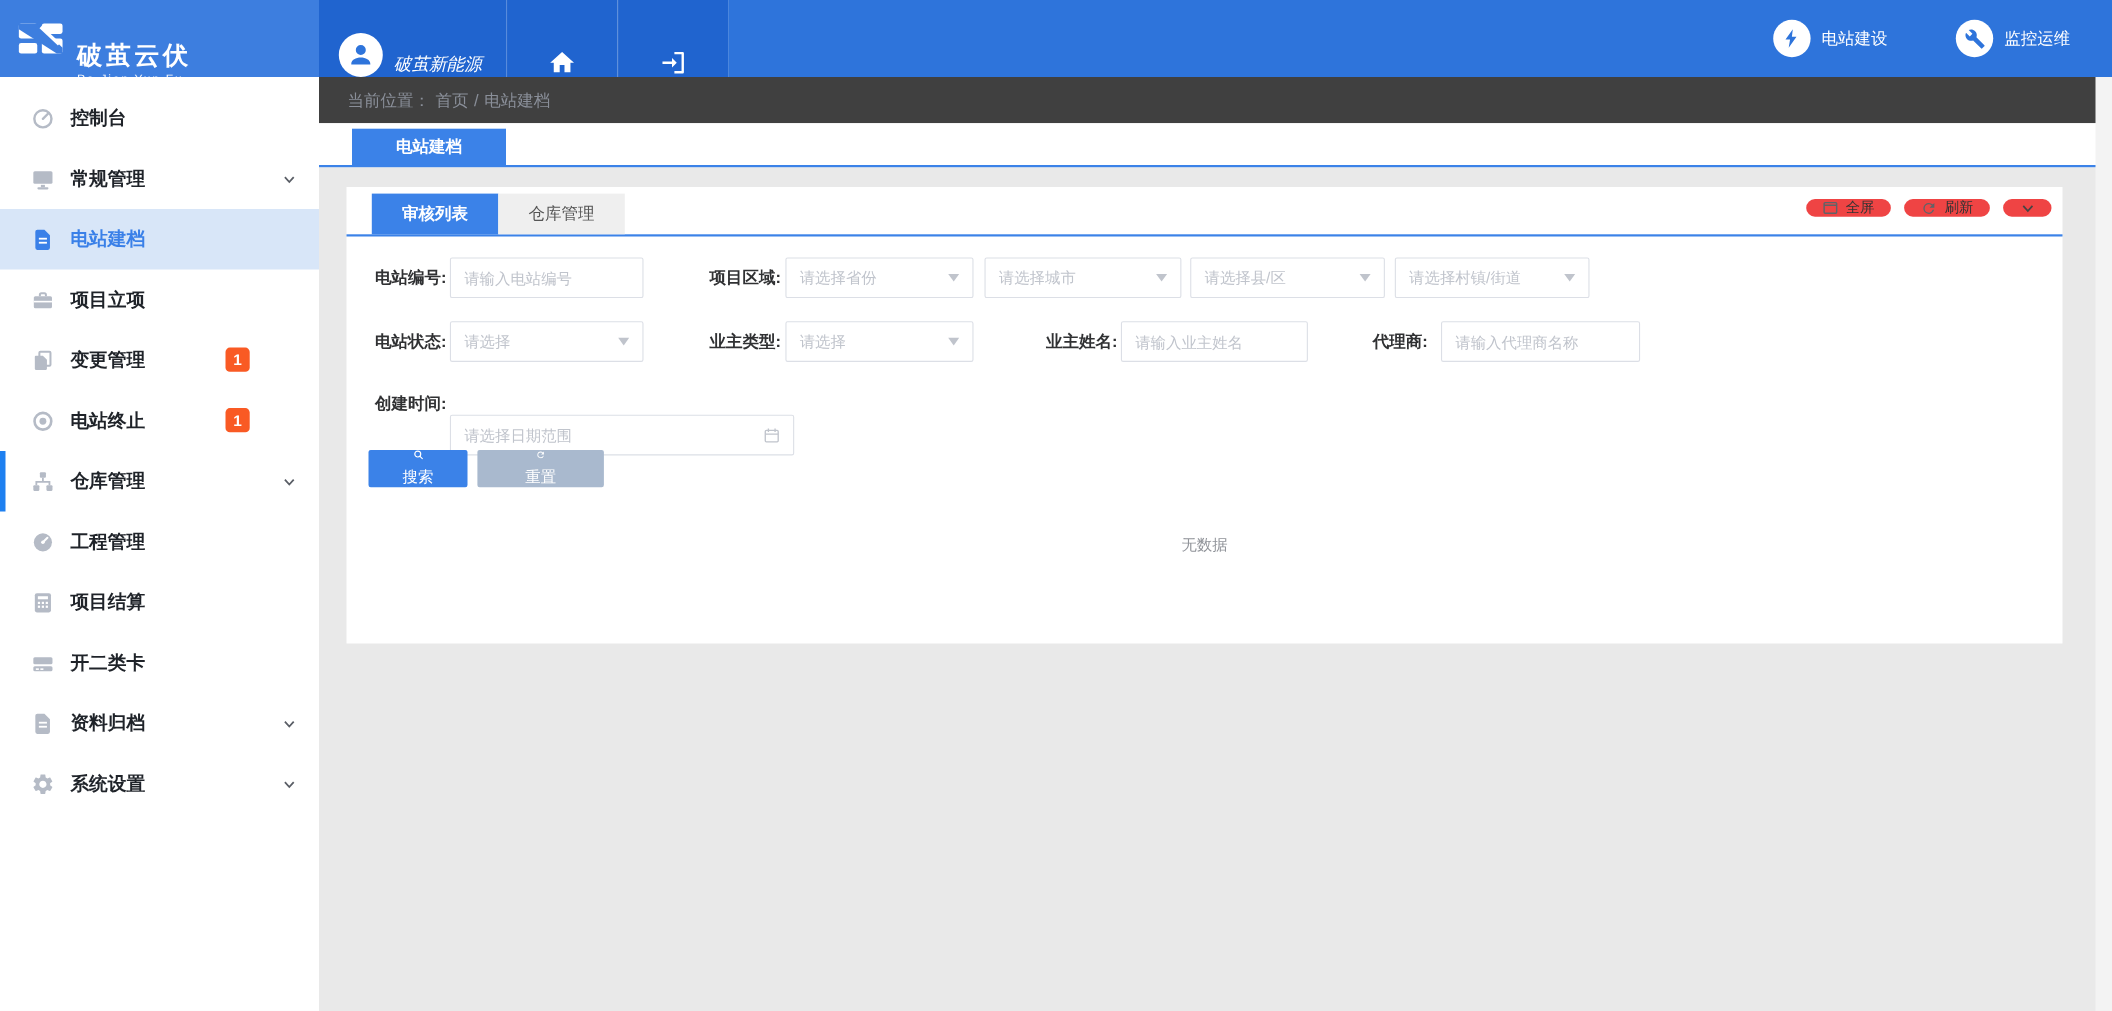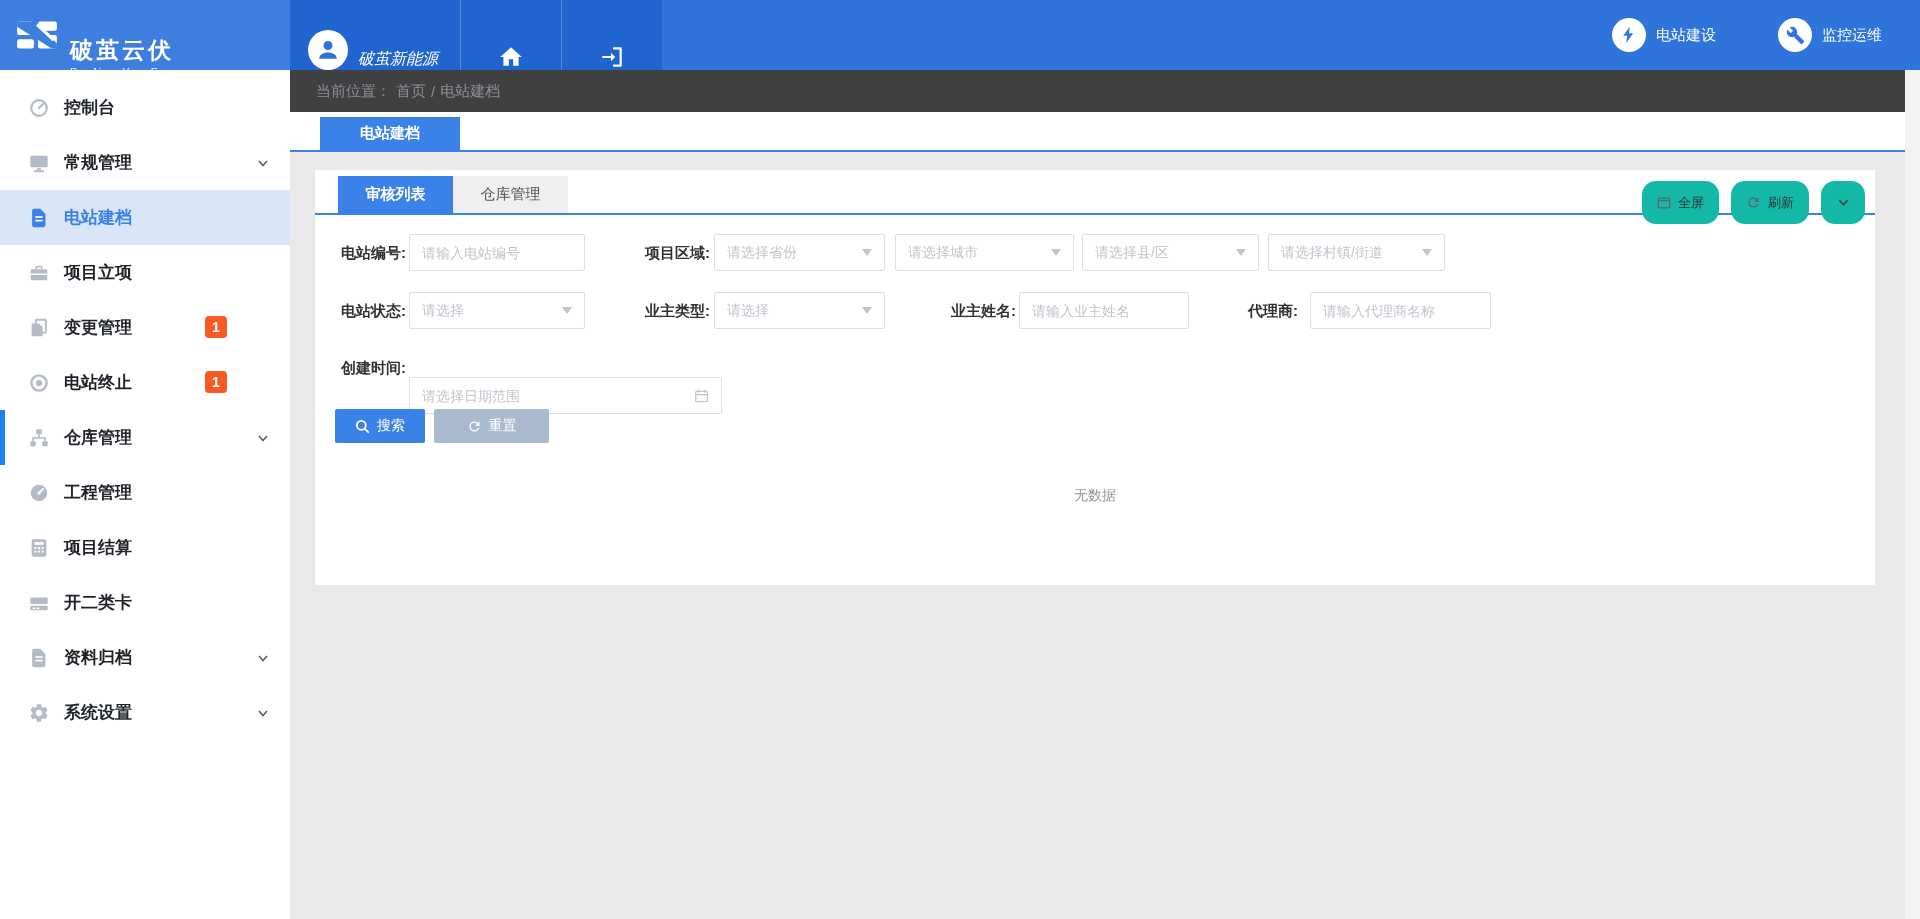--- a/index.html
+++ b/index.html
@@ -38,31 +38,31 @@
   .tabstrip { height:40px; background:#fff; border-bottom:2px solid #3B82E8; position:relative; }
   .page-tab { position:absolute; left:30px; bottom:0; width:140px; height:33px; background:#3B82E8; color:#fff; font-size:15px; font-weight:600; display:flex; align-items:center; justify-content:center; cursor:pointer; }
 
   
   .card { margin:18px 45px 0 25px; background:#fff; height:415px; padding-top:6px; }
   .card-tabs { height:39px; border-bottom:2px solid #3B82E8; display:flex; align-items:flex-end; padding-left:23px; position:relative; }
   .ctab { height:37px; width:115px; display:flex; align-items:center; justify-content:center; font-size:15px; cursor:pointer; }
   .ctab.active { background:#3B82E8; color:#fff; font-weight:600; }
   .ctab.inactive { background:#EFEFEF; color:#555; }
   .toolbar { position:absolute; right:10px; top:5px; display:flex; gap:12px; align-items:center; }
-  .pill { height:43px; border-radius:14px; background:#14b8a6; color:#333; font-size:13px; display:flex; align-items:center; gap:7px; padding:0 15px; cursor:pointer; }
+  .pill { height:16px; border-radius:14px; background:#ef4444; color:#333; font-size:13px; display:flex; align-items:center; gap:7px; padding:0 15px; cursor:pointer; }
   .pill.sm { width:44px; justify-content:center; padding:0; }
 
   .filters { position:relative; height:246px; }
   .flabel { position:absolute; height:37px; line-height:37px; text-align:right; color:#303133; font-size:15px; font-weight:600; white-space:nowrap; }
   .fbox { position:absolute; height:37px; border:1px solid #DCDFE6; border-radius:2px; background:#fff; display:flex; align-items:center; padding:0 12px; }
   .fbox input { border:none; outline:none; width:100%; font-size:14px; color:#606266; background:transparent; }
   .fbox input::placeholder { color:#C0C4CC; }
   .ph { flex:1; font-size:14px; color:#C0C4CC; white-space:nowrap; overflow:hidden; }
   .caret { width:0; height:0; border-left:5.5px solid transparent; border-right:5.5px solid transparent; border-top:7px solid #C0C4CC; margin-left:8px; flex:0 0 auto; }
-  .btn { position:absolute; height:34px; border:none; border-radius:2px; color:#fff; font-size:14px; display:flex; align-items:center; justify-content:center; gap:7px; cursor:pointer; font-family:inherit; }
+  .btn { position:absolute; height:34px; border:none; border-radius:2px; color:#fff; font-size:14px; display:flex; align-items:center; justify-content:center; gap:7px; cursor:pointer; font-family:inherit;flex-direction:column; }
   .btn-search { left:20px; top:194px; width:90px; background:#3B82E8; }
   .btn-reset { left:119px; top:194px; width:115px; background:#A9B9CE; }
 
   .table-head { margin:0 18px; height:48px; background:#F1F1F1; display:flex; align-items:center; padding-left:16px; color:#606266; font-size:14px; }
   .table-head span { flex:0 0 auto; white-space:nowrap; }
   .table-head span:nth-child(1){ width:32px; }
   .table-head span:nth-child(2){ width:209px; }
   .table-head span:nth-child(3){ width:100px; }
   .table-head span:nth-child(4){ width:90px; }
   .table-head span:nth-child(5){ width:475px; }

